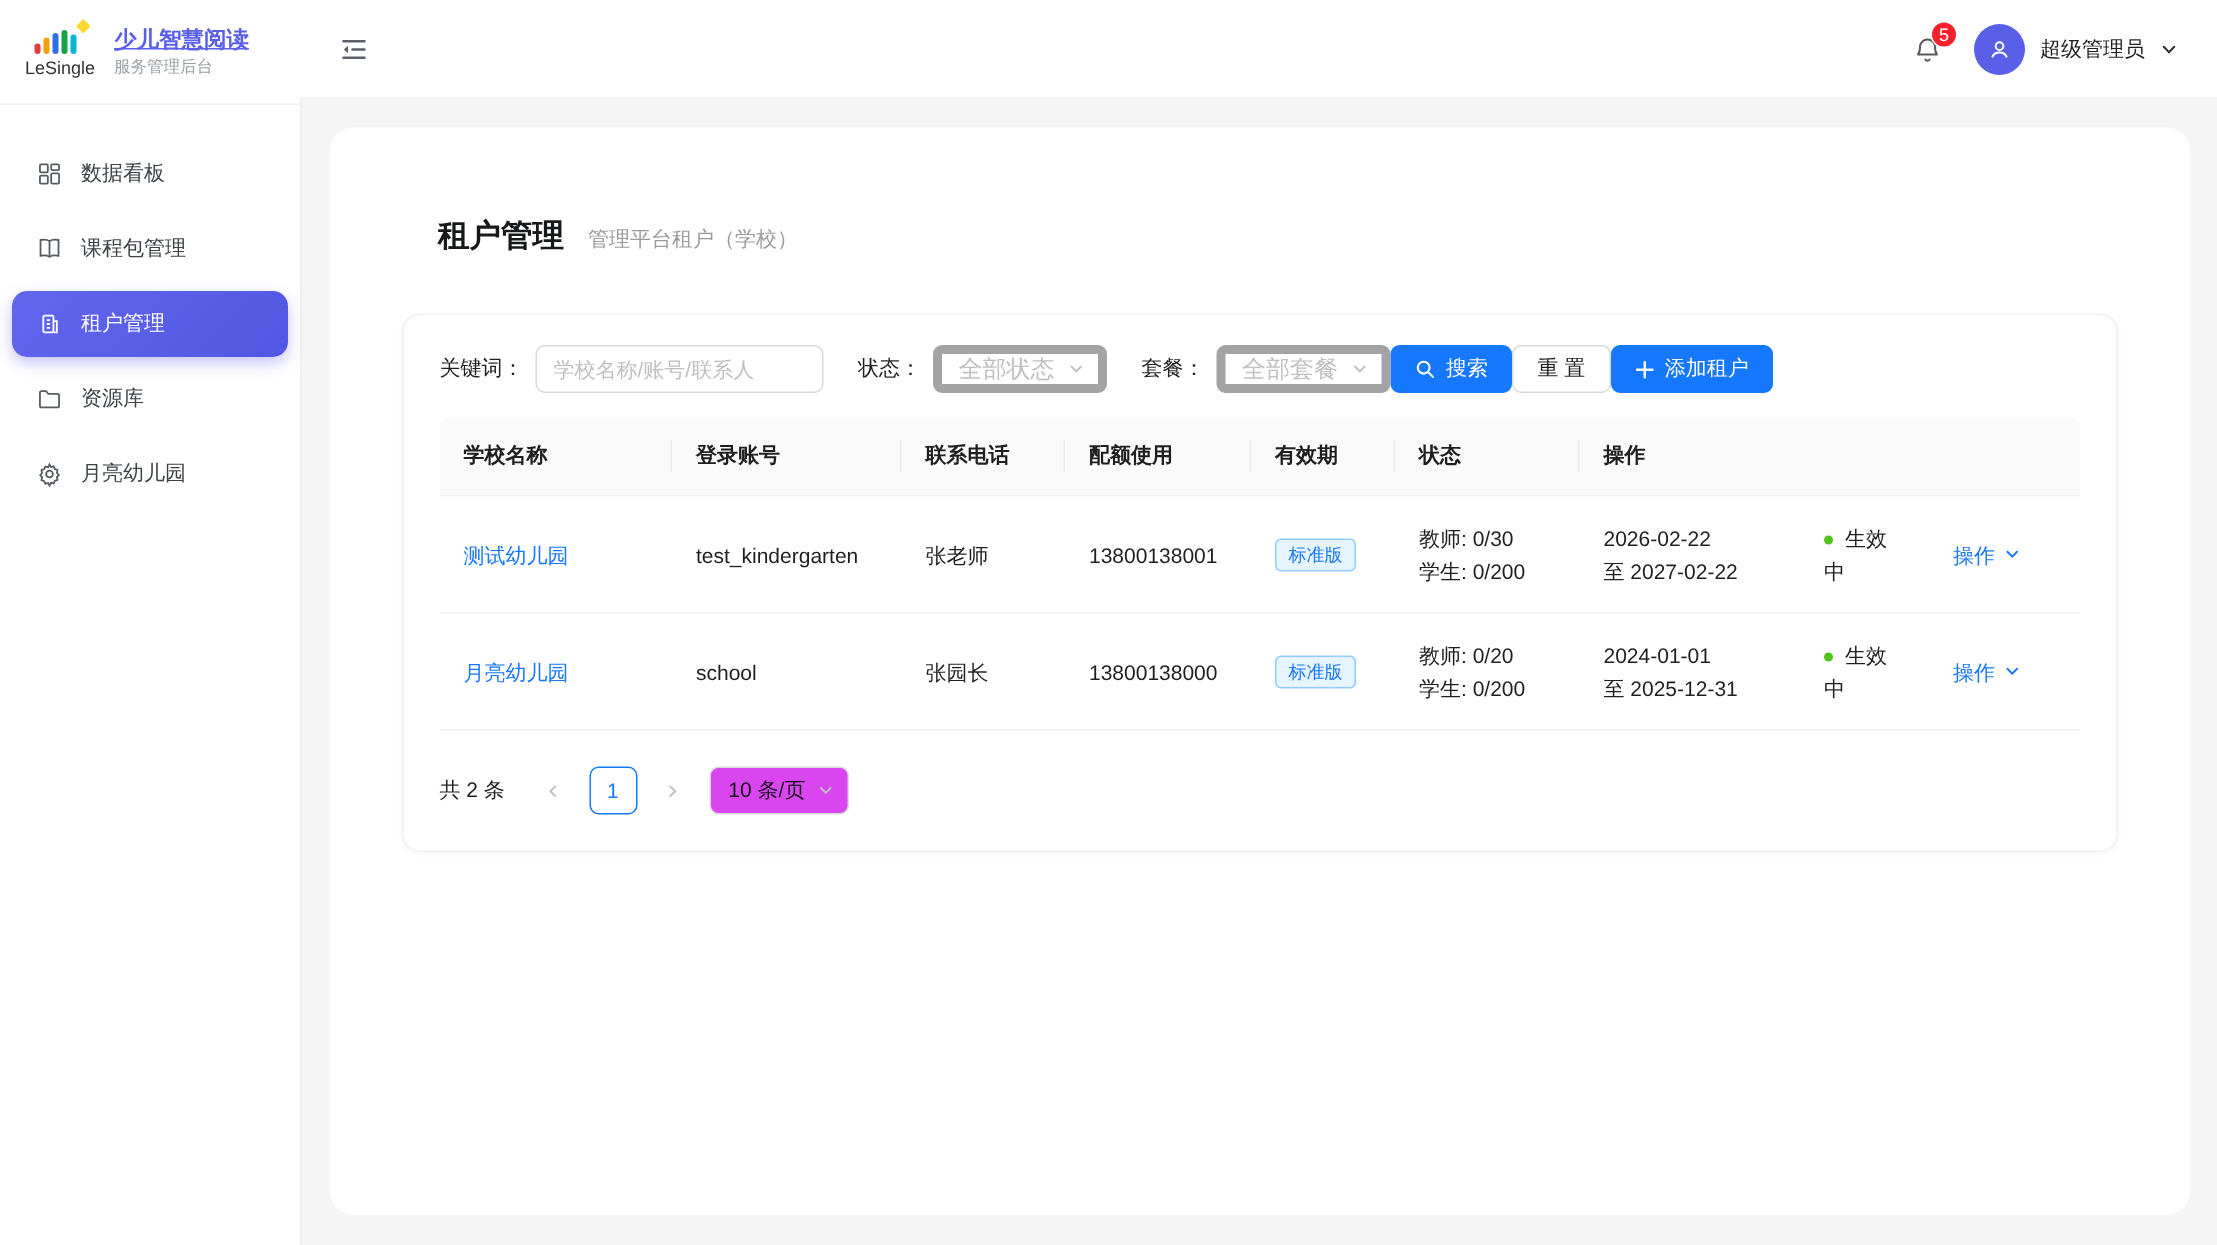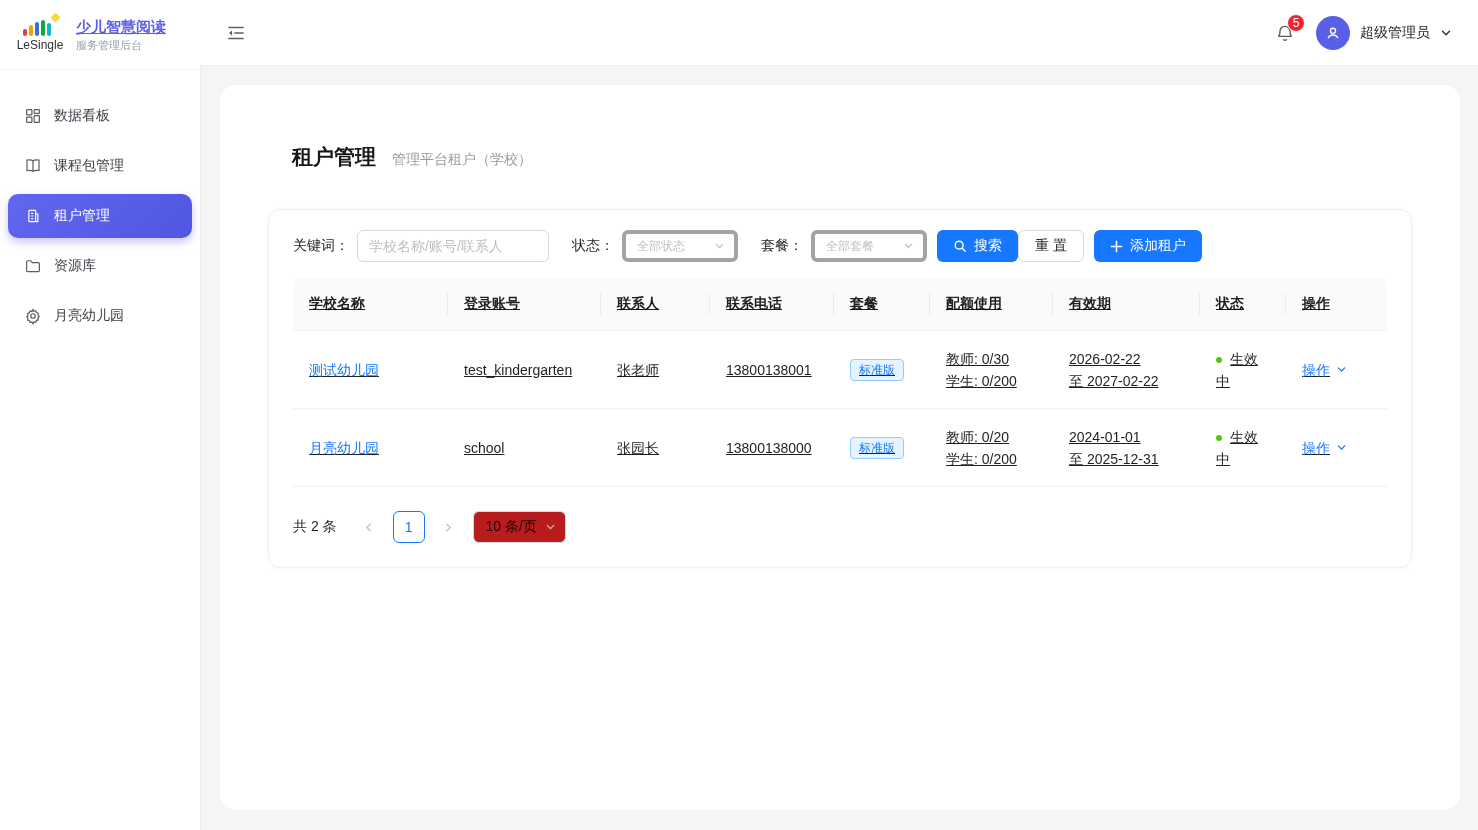--- a/index.html
+++ b/index.html
@@ -45,49 +45,49 @@
   .page-card { background:#fff; border-radius:16px; height:100%; padding:58px 48px 0; }
   .title-row { display:flex; align-items:baseline; gap:16px; padding-left:24px; }
   .page-title { font-size:21px; font-weight:bold; color:#17181a; }
   .page-sub { font-size:14px; color:#9b9b9b; }
   .panel { margin-top:38px; border:1px solid #f0f0f0; border-radius:12px; box-shadow:0 1px 4px rgba(0,0,0,0.04); padding:20px 24px 24px; }
   
   .filter-bar { display:flex; align-items:center; }
   .f-label { font-size:14px; color:rgba(0,0,0,0.88); margin-right:8px; white-space:nowrap; }
   .f-input { width:192px; height:32px; border:1px solid #d9d9d9; border-radius:6px; padding:0 11px; font-size:14px; font-family:inherit; color:rgba(0,0,0,0.88); outline:none; }
   .f-input::placeholder { color:#bfbfbf; }
-  .f-select { width:116px; height:32px; border:4px solid #a3a3a3; border-radius:6px; padding:0 26px 0 11px; display:flex; align-items:center; position:relative; color:#bfbfbf; font-size:12px; cursor:pointer; background:#fff; }
+  .f-select { width:116px; height:32px; border:6px solid #a3a3a3; border-radius:6px; padding:0 26px 0 11px; display:flex; align-items:center; position:relative; color:#bfbfbf; font-size:16px; cursor:pointer; background:#fff; }
   .f-select .chev { position:absolute; right:9px; top:50%; transform:translateY(-50%); }
   .gap24 { margin-left:23px; }
-  .gap18 { margin-left:10px; }
+  .gap18 { margin-left:0; }
   .gap12 { margin-left:0; }
   .btn { height:32px; border-radius:6px; border:none; display:inline-flex; align-items:center; justify-content:center; gap:7px; font-size:14px; font-family:inherit; cursor:pointer; padding:0 16px; }
   .btn-primary { background:#1677ff; color:#fff; }
   .btn-default { background:#fff; border:1px solid #d9d9d9; color:rgba(0,0,0,0.88); }
   
-  .table { margin-top:16px;text-decoration:underline; }
+  .table { margin-top:16px; }
   .tgrid { display:grid; grid-template-columns:155px 153px 109px 124px 96px 123px 147px 86px 101px; }
   .thead { background:#fafafa; border-radius:8px 8px 0 0; }
   .th { height:52px; display:flex; align-items:center; padding:0 16px; font-weight:bold; font-size:14px; color:rgba(0,0,0,0.88); position:relative; }
   .th:not(:last-child)::after { content:""; position:absolute; right:0; top:50%; transform:translateY(-50%); width:1px; height:22px; background:rgba(5,5,5,0.06); }
   .trow { border-bottom:1px solid #f0f0f0; }
   .thead { border-bottom:1px solid #f0f0f0; }
   .td { min-height:77px; display:flex; align-items:center; padding:14px 16px; font-size:14px; color:rgba(0,0,0,0.88); line-height:22px; }
   .td.multiline { flex-direction:column; align-items:flex-start; justify-content:center; }
   .link { color:#1677ff; cursor:pointer; text-decoration:none; }
   .tag-blue { display:inline-block; background:#e6f4ff; border:1px solid #91caff; color:#1677ff; font-size:12px; line-height:20px; padding:0 8px; border-radius:4px; }
   .status-cell { display:inline; }
   .dot { display:inline-block; width:6px; height:6px; border-radius:50%; background:#52c41a; margin-right:8px; vertical-align:middle; }
   .action-link { color:#1677ff; display:inline-flex; align-items:center; gap:6px; cursor:pointer; }
   
   .pager { display:flex; align-items:center; gap:8px; margin-top:24px; }
   .pager-total { margin-right:8px; }
   .pg-arrow { width:32px; height:32px; display:flex; align-items:center; justify-content:center; color:rgba(0,0,0,0.25); cursor:pointer; }
   .pg-num { width:32px; height:32px; border:1px solid #1677ff; color:#1677ff; border-radius:6px; display:flex; align-items:center; justify-content:center; cursor:pointer; background:#fff; }
-  .pg-size { height:32px; border:1px solid #d9d9d9; border-radius:6px; padding:0 28px 0 12px; display:flex; align-items:center; position:relative; cursor:pointer; background:#b91c1c; color:rgba(0,0,0,0.88); }
+  .pg-size { height:32px; border:1px solid #d9d9d9; border-radius:6px; padding:0 28px 0 12px; display:flex; align-items:center; position:relative; cursor:pointer; background:#d946ef; color:rgba(0,0,0,0.88); }
   .pg-size .chev { position:absolute; right:9px; top:50%; transform:translateY(-50%); }
 </style>
 </head>
 <body>
 
 <aside class="sidebar">
   <div class="logo-block">
     <div class="logo-mark">
       <div class="logo-bars">
         <i></i>
@@ -217,23 +217,21 @@
                 <path d="M7 1.5v11M1.5 7h11"></path>
               </svg>
             <span>添加租户</span>
           </button>
         </div>
 
         <div class="table">
           <div class="tgrid thead">
             <div class="th">学校名称</div>
             <div class="th">登录账号</div>
-            <div class="th">联系人</div>
             <div class="th">联系电话</div>
-            <div class="th">套餐</div>
             <div class="th">配额使用</div>
             <div class="th">有效期</div>
             <div class="th">状态</div>
             <div class="th">操作</div>
           </div>
 
           <div class="tgrid trow">
             <div class="td">
                 <a class="link">测试幼儿园</a>
               </div>

